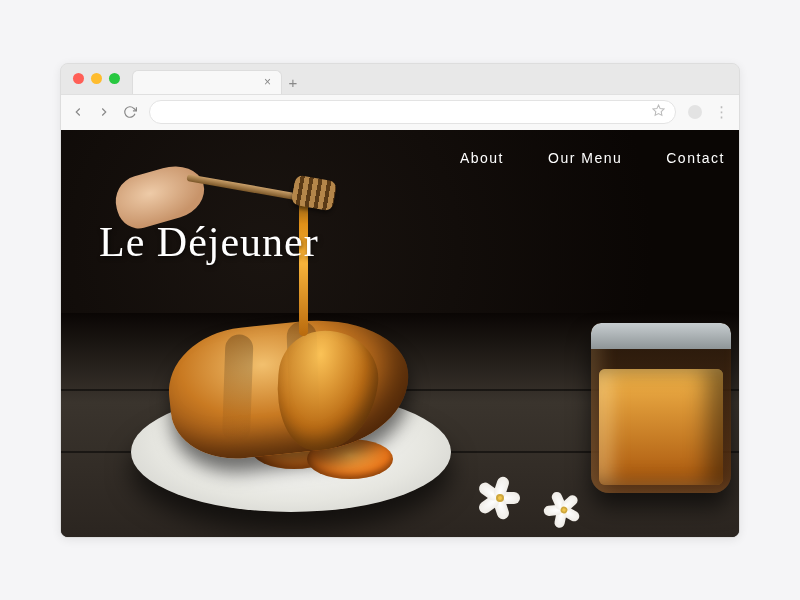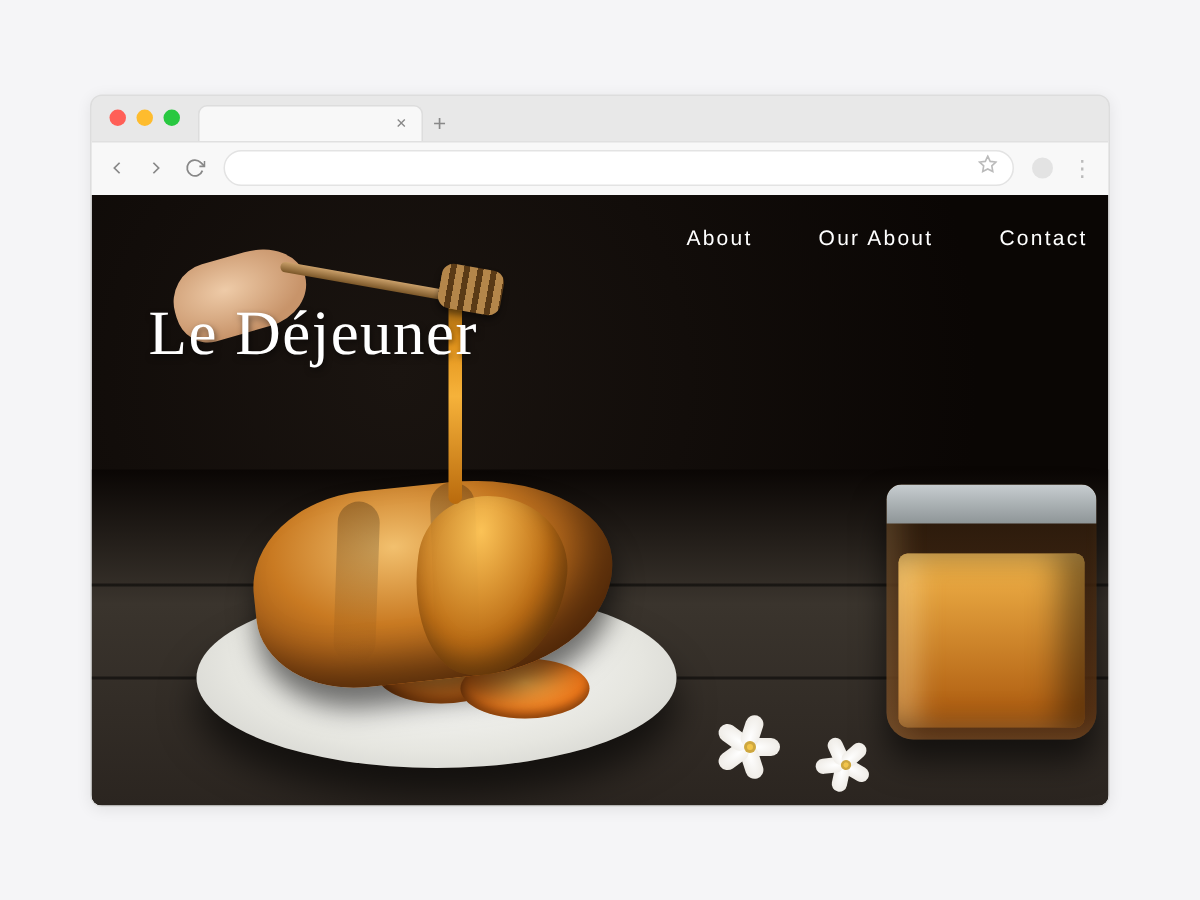--- a/index.html
+++ b/index.html
@@ -211,21 +211,21 @@
     }
     .site-nav a {
       color: #fff;
       text-decoration: none;
       font-size: 14px;
       letter-spacing: 1.5px;
       font-family: "Helvetica Neue", Arial, sans-serif;
     }
     .site-logo {
       position: absolute;
-      top: 69px; left: 38px;
+      top: 88px; left: 38px;
       color: #fff;
       font-family: "Brush Script MT", "Segoe Script", cursive;
       font-size: 42px;
       letter-spacing: 1px;
       text-shadow: 1px 2px 4px rgba(0,0,0,.5);
     }
   </style>
 </head>
 <body>
 
@@ -301,20 +301,20 @@
         <span class="petal" style="transform:translate(-2px,-6px) rotate(82deg)"></span>
         <span class="petal" style="transform:translate(-2px,-6px) rotate(154deg)"></span>
         <span class="petal" style="transform:translate(-2px,-6px) rotate(226deg)"></span>
         <span class="petal" style="transform:translate(-2px,-6px) rotate(298deg)"></span>
         <span class="c"></span>
       </div>
     </div>
 
     <nav class="site-nav">
       <a href="#">About</a>
-      <a href="#">Our About</a>
+      <a href="#">Our Menu</a>
       <a href="#">Contact</a>
     </nav>
 
     <div class="site-logo">Le Déjeuner</div>
   </div>
 
 </div>
 
 </body></html>

